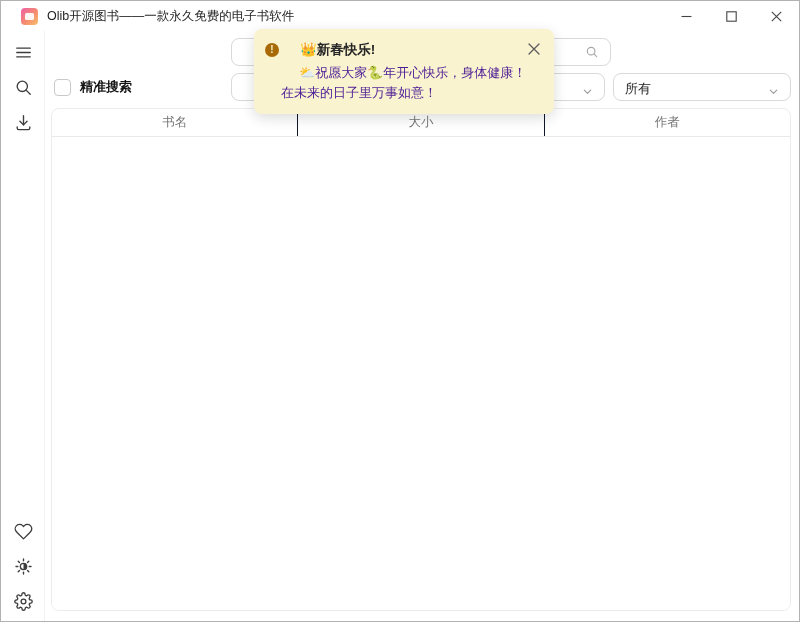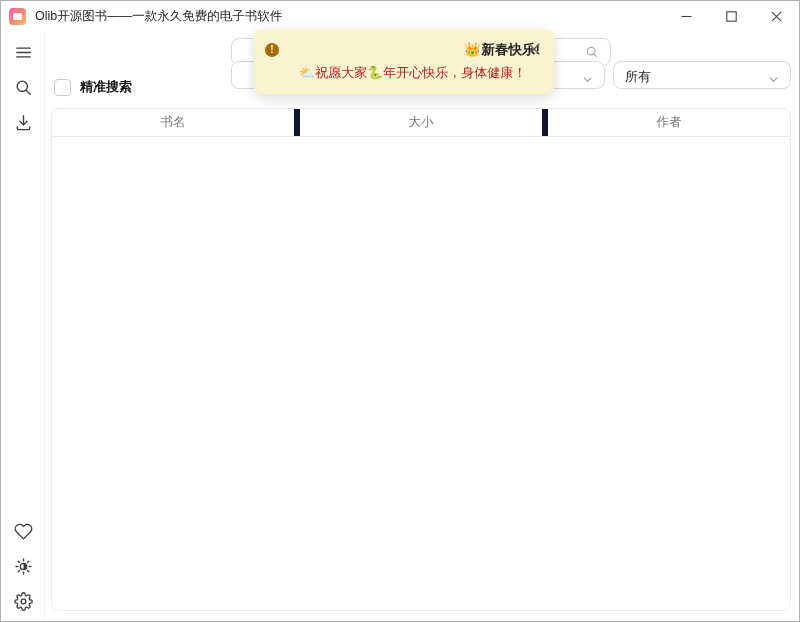--- a/index.html
+++ b/index.html
@@ -4,21 +4,21 @@
 <style>
   * { margin:0; padding:0; box-sizing:border-box; }
   html,body { background:#e8e8e8; }
   body { font-family:"Liberation Sans","DejaVu Sans",sans-serif; }
   .window {
     position:relative; width:800px; height:622px; background:#fff;
     border:1px solid #b2b2b2; overflow:hidden;
   }
   
   .titlebar { position:absolute; left:0; top:0; width:100%; height:30px;
-    display:flex; align-items:center; padding-left:8px; background:#fff; }
+    display:flex; align-items:center; padding-left:20px; background:#fff; }
   .app-icon { width:17px; height:17px; border-radius:4px;
     background:linear-gradient(135deg,#ee5fa7 0%,#f58d6e 55%,#f7c06b 100%);
     position:relative; flex:0 0 auto; }
   .app-icon::after { content:""; position:absolute; left:4px; top:5px; width:9px; height:7px;
     background:#fff; border-radius:1.5px; opacity:.92; }
   .window-title { margin-left:9px; font-size:12.5px; color:#1f1f1f; }
   .win-controls { position:absolute; right:0; top:0; height:30px; display:flex; }
   .win-btn { width:45px; height:30px; display:flex; align-items:center; justify-content:center; cursor:pointer; }
   .win-btn svg { display:block; }
   
@@ -31,42 +31,42 @@
   .search-box { position:absolute; left:230px; top:37px; width:380px; height:28px;
     border:1px solid #d9d9d9; border-radius:8px; background:#fff; }
   .search-box input { position:absolute; left:10px; top:0; width:340px; height:26px;
     border:none; outline:none; font-size:13px; background:transparent; }
   .search-box .mag { position:absolute; right:11px; top:6px; }
   .precise { position:absolute; left:53px; top:72px; height:28px;
     display:flex; align-items:center; gap:9px; }
   .checkbox { width:17px; height:17px; border:1px solid #c9c9c9; border-radius:4px;
     background:#fff; cursor:pointer; }
   .precise-label { font-size:13px; font-weight:600; color:#141414; }
-  .select { position:absolute; top:60px; height:28px; border:1px solid #d9d9d9;
+  .select { position:absolute; top:72px; height:28px; border:1px solid #d9d9d9;
     border-radius:8px; background:#fff; cursor:pointer; }
   .select .chev { position:absolute; right:11px; top:9px; }
   .select-1 { left:230px; width:374px; }
   .select-2 { left:612px; width:178px; }
   .select-2 .sel-text { position:absolute; left:11px; top:6px; font-size:13px; color:#262626; }
   
   .table { position:absolute; left:50px; top:107px; width:740px; height:503px;
     border:1px solid #ececec; border-radius:8px; background:#fff; overflow:hidden; }
   .thead { display:flex; height:28px; border-bottom:1px solid #e9e9e9; }
   .th { flex:1 1 0; display:flex; align-items:center; justify-content:center;
-    font-size:12.5px; color:#757575; border-right:6px solid #0f172a; }
+    font-size:12.5px; color:#757575; border-right:1px solid #0f172a; }
   .th:last-child { border-right:none; }
   .tbody { height:474px; background:#fff; }
   
   .toast { position:absolute; left:253px; top:28px; width:300px; background:#faf3d0;
     border-radius:8px; box-shadow:0 4px 14px rgba(0,0,0,.14); padding:12px 14px 11px 14px; z-index:10; }
   .toast-icon { position:absolute; left:11px; top:14px; width:14px; height:14px; border-radius:50%;
     background:#a86a07; color:#faf3d0; font-size:10px; font-weight:bold;
     display:flex; align-items:center; justify-content:center; line-height:1; }
-  .toast-title { margin-left:32px; font-size:13.5px; font-weight:bold; color:#262626; line-height:18px;text-align:right; }
-  .toast-body { margin-left:13px; margin-top:4px; font-size:13px; color:#b91c1c; line-height:20px; }
+  .toast-title { margin-left:32px; font-size:13.5px; font-weight:bold; color:#262626; line-height:18px; }
+  .toast-body { margin-left:13px; margin-top:4px; font-size:13px; color:#4c1d95; line-height:20px; }
   .toast-body .l1 { display:block; padding-left:18px; }
   .toast-body .l2 { display:block; }
   .toast-close { position:absolute; right:13px; top:13px; width:14px; height:14px; cursor:pointer; }
   .toast-close svg { display:block; }
 </style>
 </head>
 <body>
 
 <div class="window">
 
@@ -179,20 +179,21 @@
       <div class="th">作者</div>
     </div>
     <div class="tbody"></div>
   </div>
 
   <div class="toast">
     <div class="toast-icon">!</div>
     <div class="toast-title">👑新春快乐!</div>
     <div class="toast-body">
       <span class="l1">⛅祝愿大家🐍年开心快乐，身体健康！</span>
+      <span class="l2">在未来的日子里万事如意！</span>
     </div>
     <div class="toast-close">
       <svg width="14" height="14" viewBox="0 0 14 14">
           <path d="M2 2 L12 12 M12 2 L2 12" stroke="#5b5b5b" stroke-width="1.3" stroke-linecap="round"></path>
         </svg>
     </div>
   </div>
 
 </div>
 

